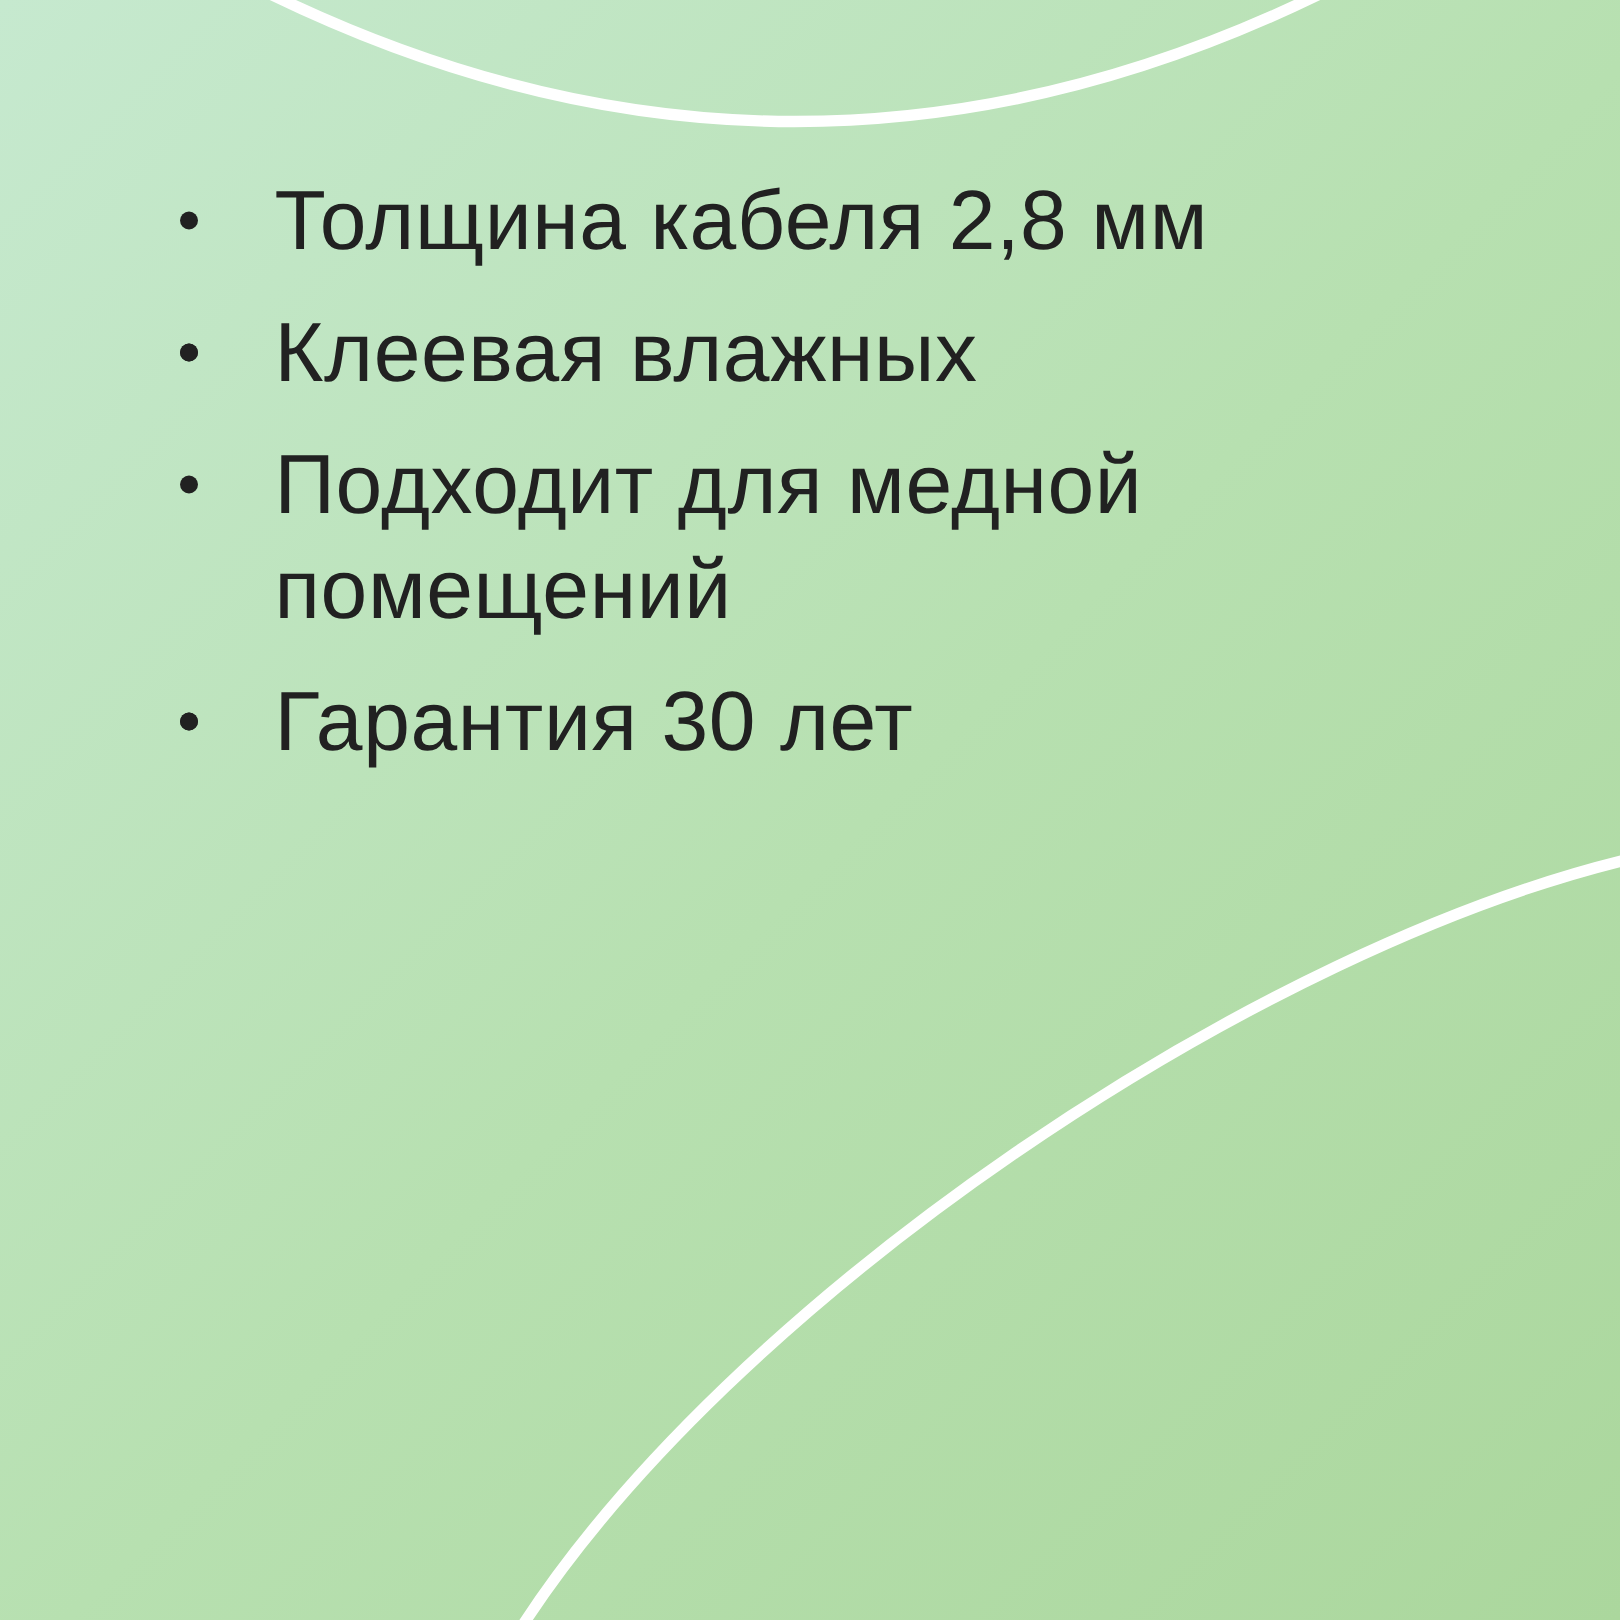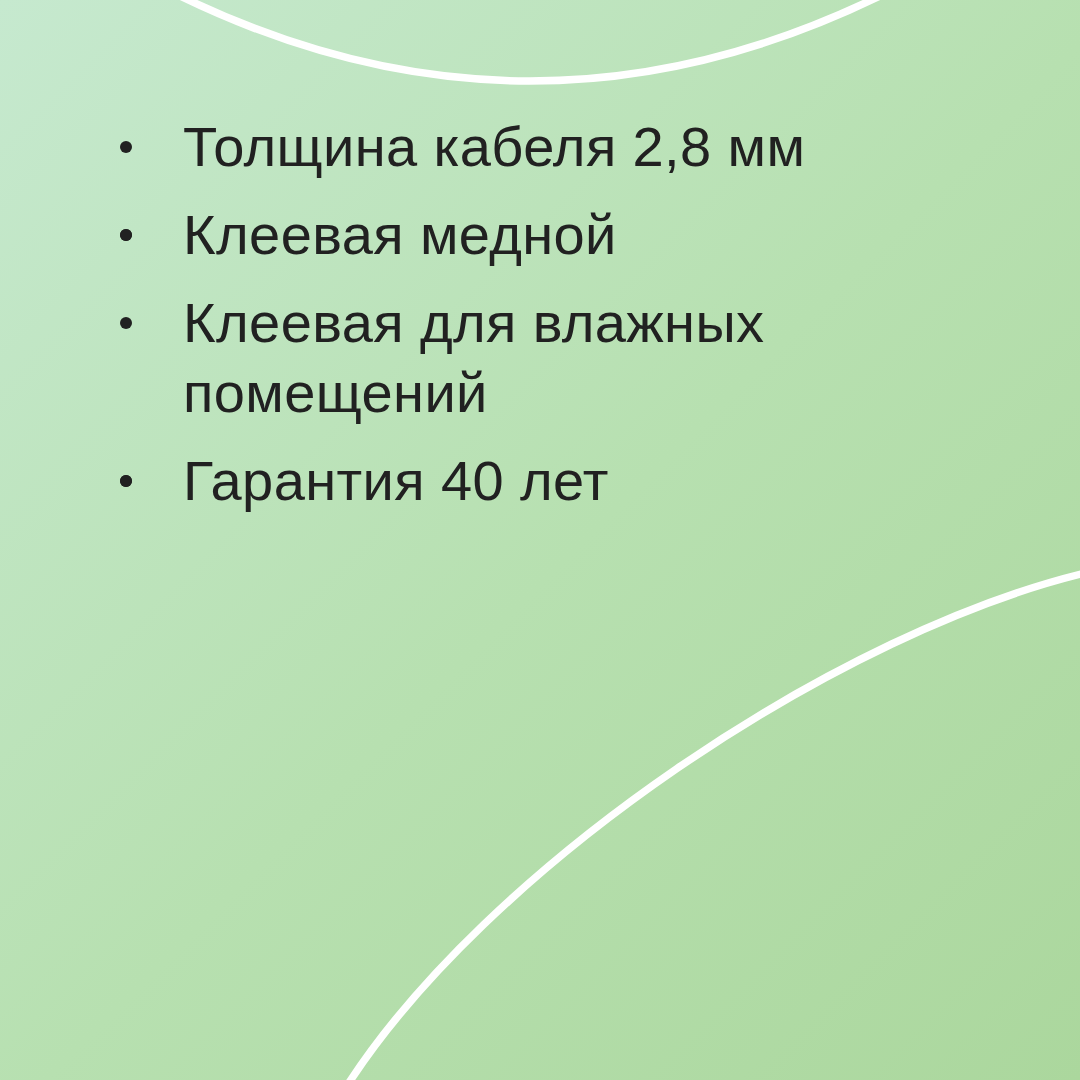--- a/index.html
+++ b/index.html
@@ -66,29 +66,29 @@
   <ul class="features">
     <li>
       <span class="dot"></span>
       <span class="txt">Толщина кабеля 2,8 мм</span>
     </li>
     <li>
       <span class="dot"></span>
     </li>
     <li>
       <span class="dot"></span>
-      <span class="txt">Клеевая медной</span>
+      <span class="txt">Клеевая влажных</span>
     </li>
     <li>
       <span class="dot"></span>
-      <span class="txt">Клеевая для влажных
+      <span class="txt">Подходит для медной
 помещений</span>
     </li>
     <li>
       <span class="dot"></span>
     </li>
     <li>
       <span class="dot"></span>
-      <span class="txt">Гарантия 40 лет</span>
+      <span class="txt">Гарантия 30 лет</span>
     </li>
   </ul>
 
 </div>
 
 </body></html>

